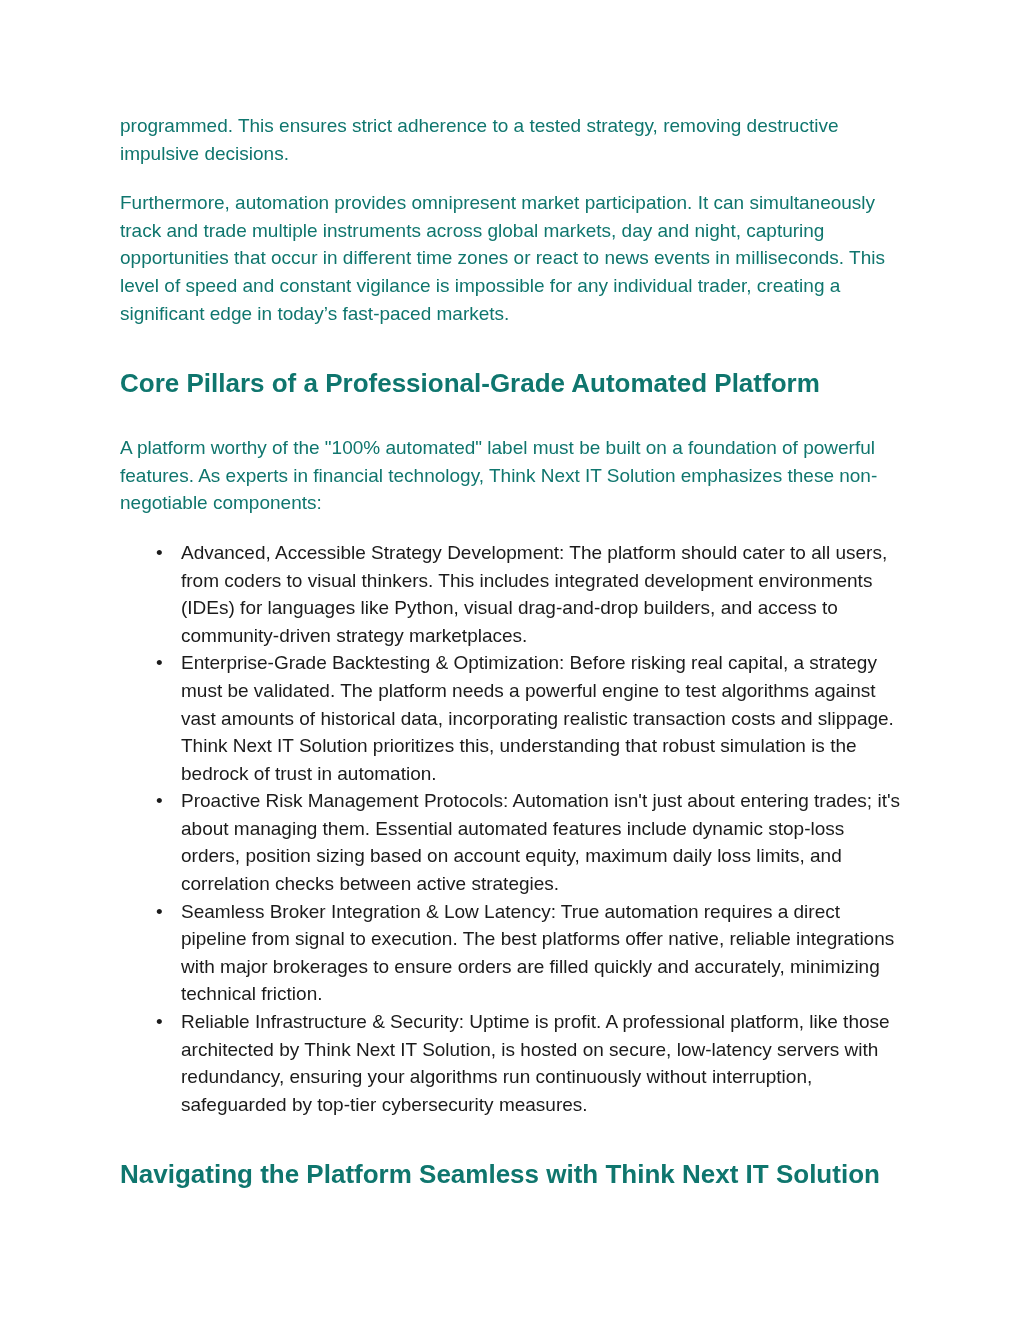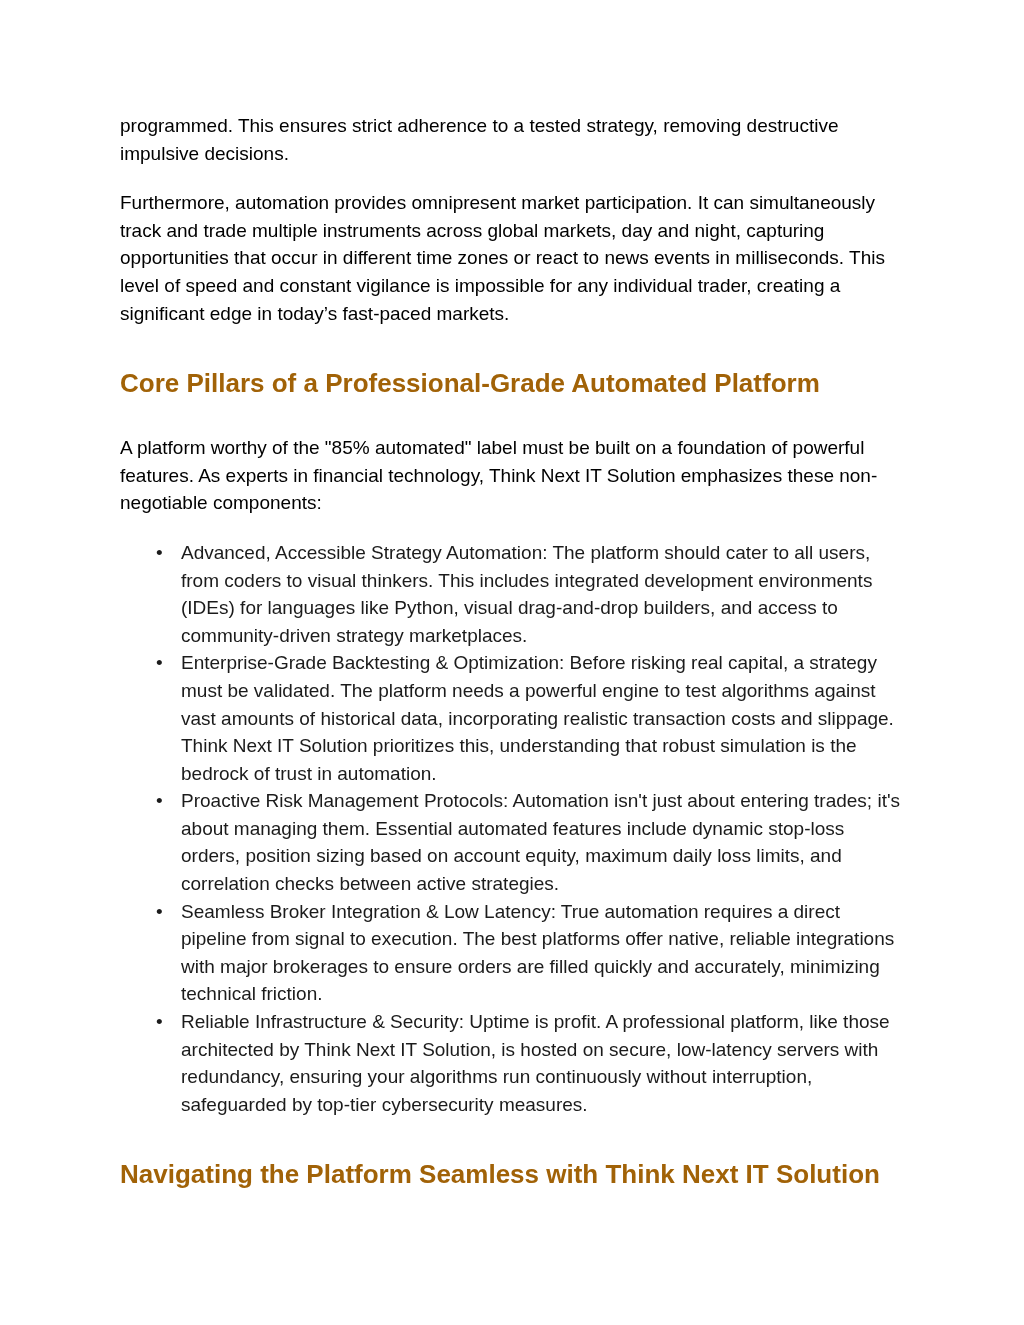--- a/index.html
+++ b/index.html
@@ -10,29 +10,29 @@
   .page {
     width: 1024px;
     height: 1325px;
     background: #ffffff;
     padding: 112px 120px 0 120px;
     overflow: hidden;
   }
   .body-text {
     font-size: 19px;
     line-height: 27.6px;
-    color: #000000;
+    color: #0f766e;
     margin: 0 0 22px 0;
     max-width: 784px;
   }
   .section-heading {
     font-size: 26px;
     line-height: 33px;
     font-weight: 700;
-    color: #a16207;
+    color: #0f766e;
     margin: 40px 0 34px 0;
     max-width: 790px;
   }
   ul.bullet-list {
     margin: 0 0 22px 0;
     padding-left: 61px;
     max-width: 784px;
     list-style: none;
   }
   ul.bullet-list li {
@@ -54,24 +54,24 @@
 <body>
 
 <div class="page">
 
   <p class="body-text">programmed. This ensures strict adherence to a tested strategy, removing destructive impulsive decisions.</p>
 
   <p class="body-text">Furthermore, automation provides omnipresent market participation. It can simultaneously track and trade multiple instruments across global markets, day and night, capturing opportunities that occur in different time zones or react to news events in milliseconds. This level of speed and constant vigilance is impossible for any individual trader, creating a significant edge in today’s fast-paced markets.</p>
 
   <h2 class="section-heading">Core Pillars of a Professional-Grade Automated Platform</h2>
 
-  <p class="body-text">A platform worthy of the "85% automated" label must be built on a foundation of powerful features. As experts in financial technology, Think Next IT Solution emphasizes these non-negotiable components:</p>
+  <p class="body-text">A platform worthy of the "100% automated" label must be built on a foundation of powerful features. As experts in financial technology, Think Next IT Solution emphasizes these non-negotiable components:</p>
 
   <ul class="bullet-list">
-    <li>Advanced, Accessible Strategy Automation: The platform should cater to all users, from coders to visual thinkers. This includes integrated development environments (IDEs) for languages like Python, visual drag-and-drop builders, and access to community-driven strategy marketplaces.</li>
+    <li>Advanced, Accessible Strategy Development: The platform should cater to all users, from coders to visual thinkers. This includes integrated development environments (IDEs) for languages like Python, visual drag-and-drop builders, and access to community-driven strategy marketplaces.</li>
     <li>Enterprise-Grade Backtesting &amp; Optimization: Before risking real capital, a strategy must be validated. The platform needs a powerful engine to test algorithms against vast amounts of historical data, incorporating realistic transaction costs and slippage. Think Next IT Solution prioritizes this, understanding that robust simulation is the bedrock of trust in automation.</li>
     <li>Proactive Risk Management Protocols: Automation isn't just about entering trades; it's about managing them. Essential automated features include dynamic stop-loss orders, position sizing based on account equity, maximum daily loss limits, and correlation checks between active strategies.</li>
     <li>Seamless Broker Integration &amp; Low Latency: True automation requires a direct pipeline from signal to execution. The best platforms offer native, reliable integrations with major brokerages to ensure orders are filled quickly and accurately, minimizing technical friction.</li>
     <li>Reliable Infrastructure &amp; Security: Uptime is profit. A professional platform, like those architected by Think Next IT Solution, is hosted on secure, low-latency servers with redundancy, ensuring your algorithms run continuously without interruption, safeguarded by top-tier cybersecurity measures.</li>
   </ul>
 
   <h2 class="section-heading">Navigating the Platform Seamless with Think Next IT Solution</h2>
 
 </div>
 

